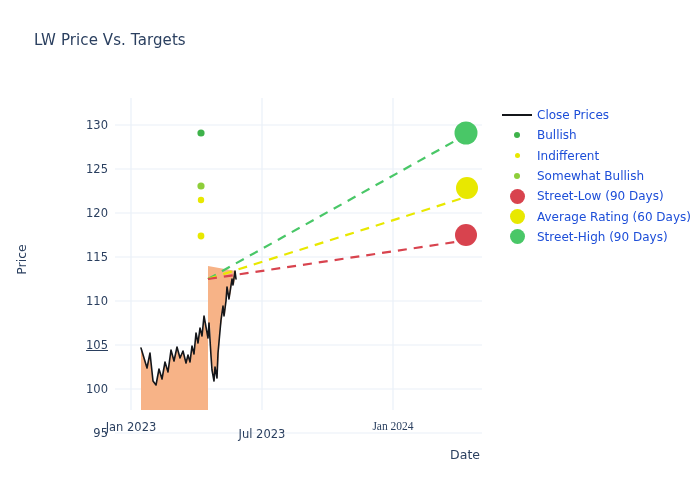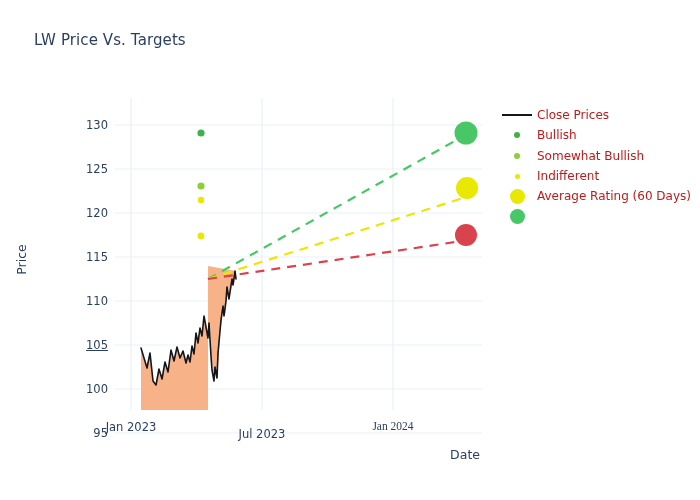--- a/index.html
+++ b/index.html
@@ -81,21 +81,21 @@
     height: 20.3px;
   }
   .legend-symbol {
     width: 34px;
     display: flex;
     align-items: center;
     justify-content: center;
     flex: 0 0 34px;
   }
   .legend-label {
-    color: #b91c1c;
+    color: #1d4ed8;
     font-size: 12px;
     white-space: nowrap;
     padding-left: 3px;
   }
   .legend-dot {
     border-radius: 50%;
     display: block;
   }
   .legend-line {
     width: 30px;
@@ -171,36 +171,43 @@
       <span class="legend-label">Close Prices</span>
     </div>
     <div class="legend-row">
       <span class="legend-symbol">
           <span class="legend-dot" style="width:6px;height:6px;background:#3eb24a;"></span>
         </span>
       <span class="legend-label">Bullish</span>
     </div>
     <div class="legend-row">
       <span class="legend-symbol">
+          <span class="legend-dot" style="width:5px;height:5px;background:#e8e800;"></span>
+        </span>
+      <span class="legend-label">Indifferent</span>
+    </div>
+    <div class="legend-row">
+      <span class="legend-symbol">
           <span class="legend-dot" style="width:6px;height:6px;background:#8ece3a;"></span>
         </span>
       <span class="legend-label">Somewhat Bullish</span>
     </div>
     <div class="legend-row">
       <span class="legend-symbol">
-          <span class="legend-dot" style="width:5px;height:5px;background:#e8e800;"></span>
-        </span>
-      <span class="legend-label">Indifferent</span>
+          <span class="legend-dot" style="width:15px;height:15px;background:#d8434e;"></span>
+        </span>
+      <span class="legend-label">Street-Low (90 Days)</span>
     </div>
     <div class="legend-row">
       <span class="legend-symbol">
           <span class="legend-dot" style="width:15px;height:15px;background:#e8e800;"></span>
         </span>
       <span class="legend-label">Average Rating (60 Days)</span>
     </div>
     <div class="legend-row">
       <span class="legend-symbol">
           <span class="legend-dot" style="width:15px;height:15px;background:#49c767;"></span>
         </span>
+      <span class="legend-label">Street-High (90 Days)</span>
     </div>
   </div>
 
 </div>
 
 </body></html>

